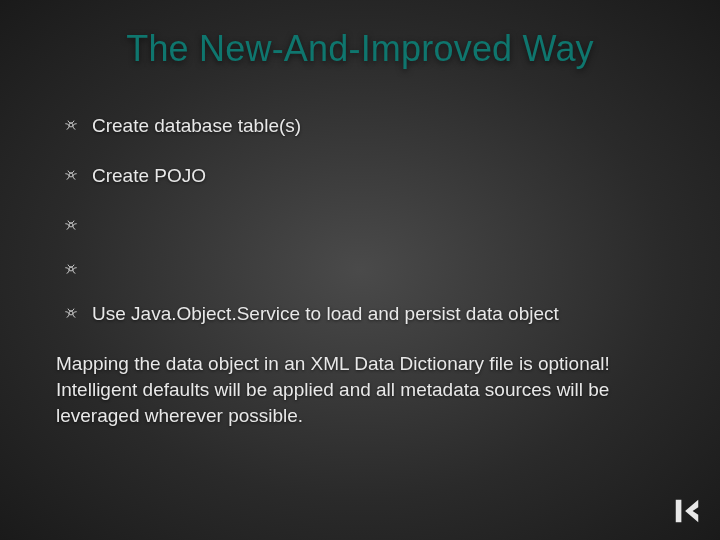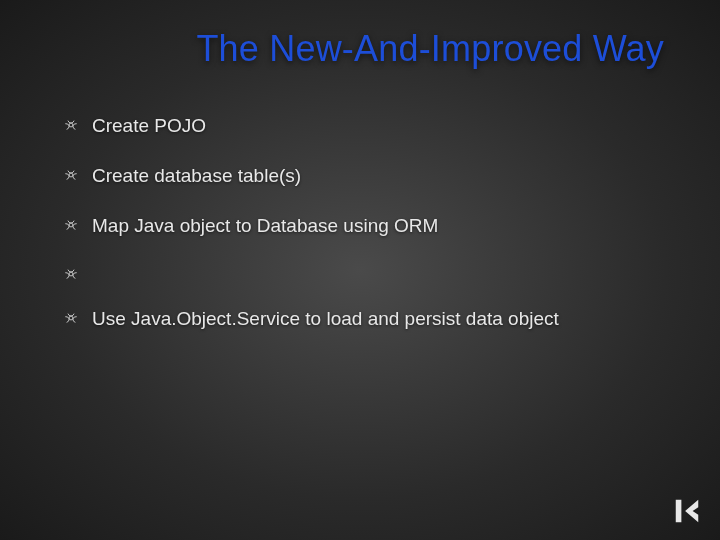--- a/index.html
+++ b/index.html
@@ -12,22 +12,22 @@
   }
   .slide {
     width: 100%;
     height: 100%;
     padding: 28px 56px 40px 56px;
     position: relative;
   }
   .title {
     font-size: 36px;
     font-weight: 400;
-    color: #1d4ed8;
-    text-align: right;
+    color: #0f766e;
+    text-align: center;
     margin-bottom: 44px;
     letter-spacing: 0.2px;
     text-shadow: 0 2px 6px rgba(0,0,0,0.6);
   }
   .bullet-list {
     list-style: none;
     padding-left: 8px;
   }
   .bullet-list li {
     display: flex;
@@ -79,53 +79,52 @@
             <circle cx="8" cy="8" r="2.2"></circle>
             <path d="M8 5.8 A4 4 0 0 1 4.5 3"></path>
             <path d="M8 5.8 A4 4 0 0 0 11.5 3"></path>
             <path d="M5.9 9.1 A4 4 0 0 1 3 13"></path>
             <path d="M5.9 9.1 A4 4 0 0 0 1.5 6.5"></path>
             <path d="M10.1 9.1 A4 4 0 0 0 13 13"></path>
             <path d="M10.1 9.1 A4 4 0 0 1 14.5 6.5"></path>
           </g>
         </svg>
       </span>
+      <span>Create database table(s)</span>
+    </li>
+    <li>
+      <span class="bullet-icon">
+        <svg viewBox="0 0 16 16" width="14" height="14">
+          <g fill="none" stroke="#c8c8c8" stroke-width="1.1">
+            <circle cx="8" cy="8" r="2.2"></circle>
+            <path d="M8 5.8 A4 4 0 0 1 4.5 3"></path>
+            <path d="M8 5.8 A4 4 0 0 0 11.5 3"></path>
+            <path d="M5.9 9.1 A4 4 0 0 1 3 13"></path>
+            <path d="M5.9 9.1 A4 4 0 0 0 1.5 6.5"></path>
+            <path d="M10.1 9.1 A4 4 0 0 0 13 13"></path>
+            <path d="M10.1 9.1 A4 4 0 0 1 14.5 6.5"></path>
+          </g>
+        </svg>
+      </span>
       <span>Create POJO</span>
     </li>
     <li>
       <span class="bullet-icon">
         <svg viewBox="0 0 16 16" width="14" height="14">
           <g fill="none" stroke="#c8c8c8" stroke-width="1.1">
             <circle cx="8" cy="8" r="2.2"></circle>
             <path d="M8 5.8 A4 4 0 0 1 4.5 3"></path>
             <path d="M8 5.8 A4 4 0 0 0 11.5 3"></path>
             <path d="M5.9 9.1 A4 4 0 0 1 3 13"></path>
             <path d="M5.9 9.1 A4 4 0 0 0 1.5 6.5"></path>
             <path d="M10.1 9.1 A4 4 0 0 0 13 13"></path>
             <path d="M10.1 9.1 A4 4 0 0 1 14.5 6.5"></path>
           </g>
         </svg>
       </span>
-      <span>Create database table(s)</span>
-    </li>
-    <li>
-      <span class="bullet-icon">
-        <svg viewBox="0 0 16 16" width="14" height="14">
-          <g fill="none" stroke="#c8c8c8" stroke-width="1.1">
-            <circle cx="8" cy="8" r="2.2"></circle>
-            <path d="M8 5.8 A4 4 0 0 1 4.5 3"></path>
-            <path d="M8 5.8 A4 4 0 0 0 11.5 3"></path>
-            <path d="M5.9 9.1 A4 4 0 0 1 3 13"></path>
-            <path d="M5.9 9.1 A4 4 0 0 0 1.5 6.5"></path>
-            <path d="M10.1 9.1 A4 4 0 0 0 13 13"></path>
-            <path d="M10.1 9.1 A4 4 0 0 1 14.5 6.5"></path>
-          </g>
-        </svg>
-      </span>
-      <span>Map Java object to Database using ORM</span>
     </li>
     <li>
       <span class="bullet-icon">
         <svg viewBox="0 0 16 16" width="14" height="14">
           <g fill="none" stroke="#c8c8c8" stroke-width="1.1">
             <circle cx="8" cy="8" r="2.2"></circle>
             <path d="M8 5.8 A4 4 0 0 1 4.5 3"></path>
             <path d="M8 5.8 A4 4 0 0 0 11.5 3"></path>
             <path d="M5.9 9.1 A4 4 0 0 1 3 13"></path>
             <path d="M5.9 9.1 A4 4 0 0 0 1.5 6.5"></path>
@@ -146,20 +145,21 @@
             <path d="M5.9 9.1 A4 4 0 0 0 1.5 6.5"></path>
             <path d="M10.1 9.1 A4 4 0 0 0 13 13"></path>
             <path d="M10.1 9.1 A4 4 0 0 1 14.5 6.5"></path>
           </g>
         </svg>
       </span>
       <span>Use Java.Object.Service to load and persist data object</span>
     </li>
   </ul>
 
+  <p class="paragraph">Mapping the data object in an XML Data Dictionary file is optional! Intelligent defaults will be applied and all metadata sources will be leveraged wherever possible.</p>
 
   <div class="logo">
     <svg viewBox="0 0 32 32" width="30" height="30">
       <rect x="4" y="4" width="6" height="24" fill="#e8e8e8"></rect>
       <polygon points="14,16 28,4 28,12 22,16 28,20 28,28" fill="#e8e8e8"></polygon>
     </svg>
   </div>
 
 </div>
 

